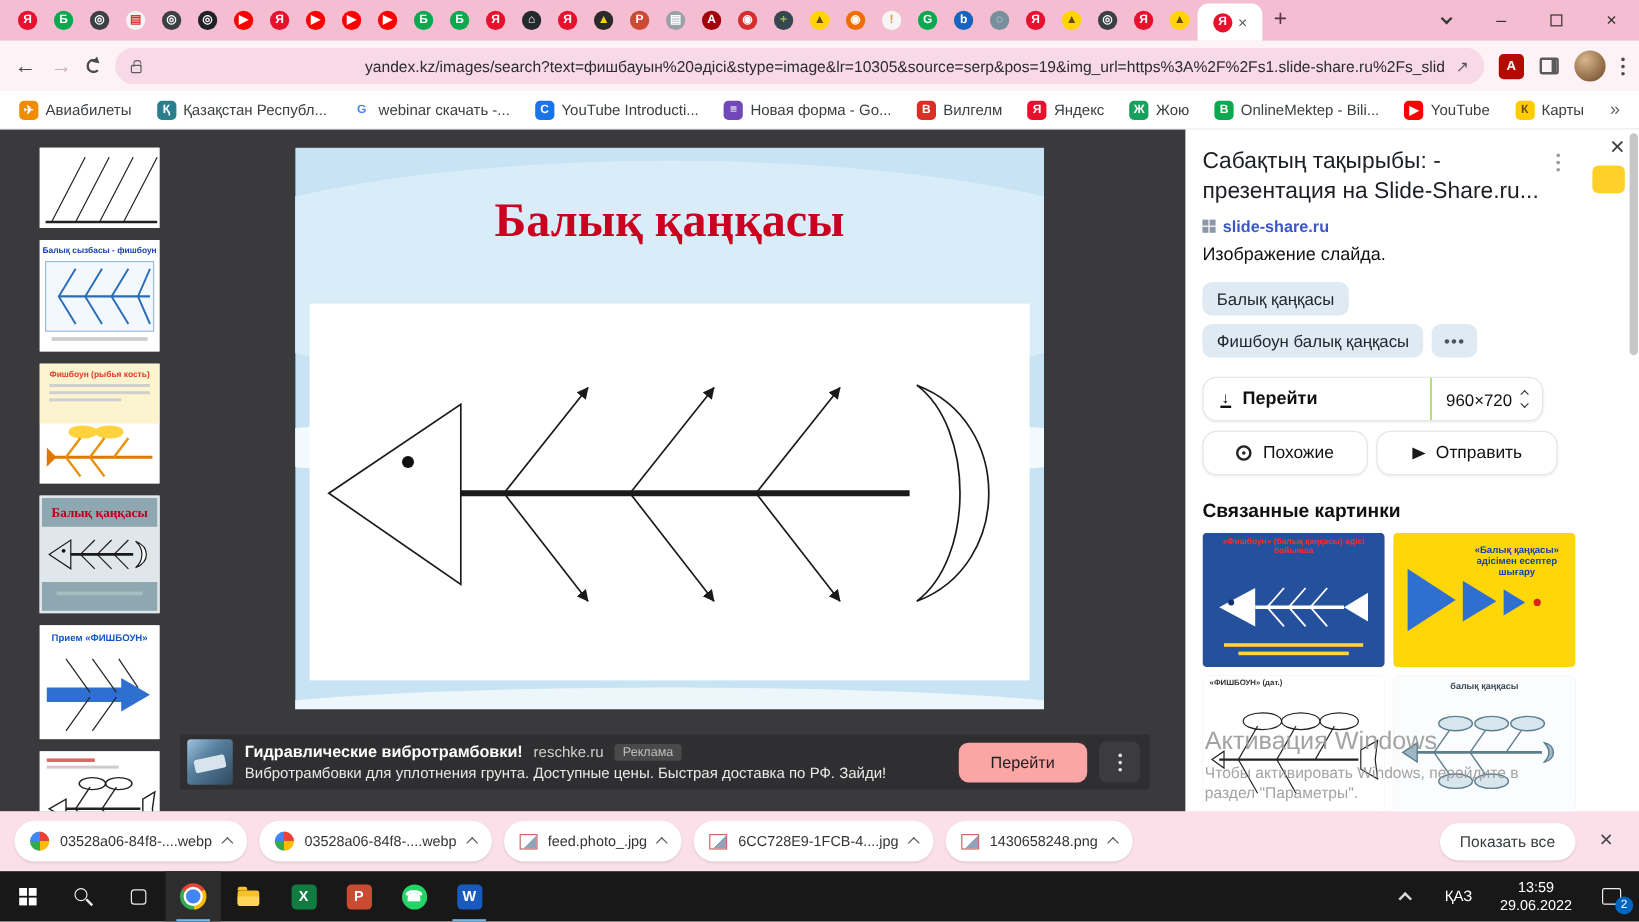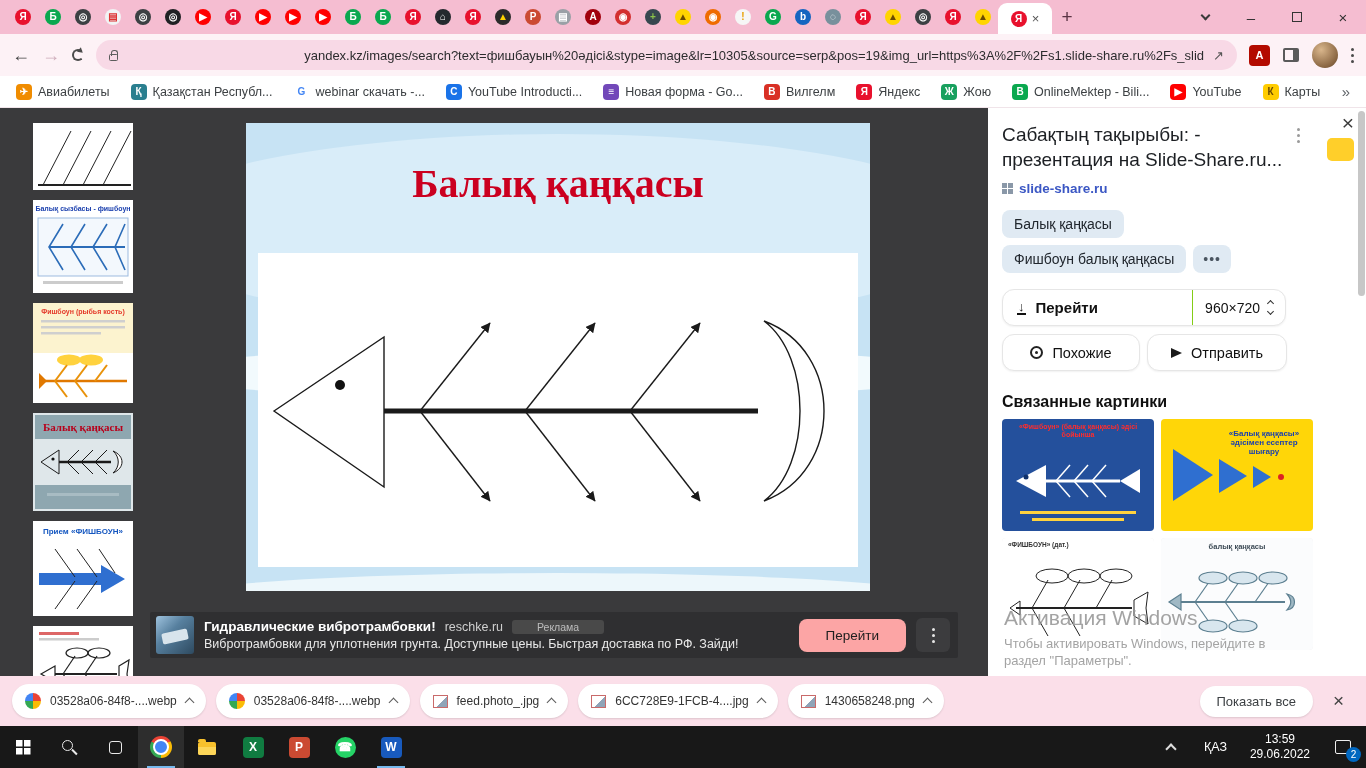--- a/index.html
+++ b/index.html
@@ -56,21 +56,21 @@
   .slide { position:absolute; left:246px; top:15px; width:624px; height:468px; }
   .slide svg { display:block; }
 
   .adbar { position:absolute; left:150px; top:504px; width:808px; height:46px; background:#2f2f31; display:flex; align-items:center; padding:0 8px 0 6px; gap:10px; border-radius:2px; }
   .ad-thumb { width:38px; height:38px; border-radius:3px; background:linear-gradient(135deg,#9fc3de 0%,#57809f 40%,#2e4a60 100%); position:relative; overflow:hidden; flex:0 0 auto; }
   .ad-thumb::after { content:""; position:absolute; left:6px; top:15px; width:26px; height:11px; background:#d8e4ec; transform:rotate(-12deg); border-radius:2px; }
   .ad-text { flex:1; min-width:0; }
   .ad-line1 { display:flex; align-items:center; gap:9px; }
   .ad-title { color:#fff; font-size:13.5px; font-weight:bold; }
   .ad-site { color:#cfcfcf; font-size:12.5px; }
-  .ad-badge { background:#494949; color:#bdbdbd; font-size:10.5px; padding:1px 25px; border-radius:3px; }
+  .ad-badge { background:#494949; color:#bdbdbd; font-size:10.5px; padding:1px 7px; border-radius:3px; }
   .ad-desc { color:#e9e9e9; font-size:12.5px; margin-top:3px; white-space:nowrap; overflow:hidden; }
   .ad-btn { background:#fca5a5; color:#202020; font-size:13.5px; padding:9px 27px; border-radius:8px; flex:0 0 auto; }
   .ad-dots { width:34px; height:34px; background:#3c3c3e; border-radius:6px; display:flex; align-items:center; justify-content:center; flex:0 0 auto; }
 
   
   .panel { width:378px; background:#fff; position:relative; overflow:hidden; padding:14px 0 0 14px; }
   .panel-close { position:absolute; top:3px; right:12px; font-size:21px; color:#3b3b3b; }
   .promo-badge { position:absolute; top:30px; right:12px; width:27px; height:23px; background:#ffcf2a; border-radius:5px; }
   .p-title { font-size:19px; line-height:25px; color:#1c1f23; width:292px; }
   .p-dots { position:absolute; right:66px; top:20px; }
@@ -89,21 +89,21 @@
   .dlwrap span { font-size:13px; font-weight:bold; color:#111; line-height:11px; display:block; }
   .open-right { display:flex; align-items:center; gap:8px; padding:0 12px; border-left:1px solid #84cc16; height:100%; font-size:14px; color:#111; }
   .updown { display:flex; flex-direction:column; gap:3px; }
   .uchev { width:5px; height:5px; border-right:1.6px solid #333; border-bottom:1.6px solid #333; }
   .uchev.up { transform:rotate(-135deg); }
   .uchev.down { transform:rotate(45deg); }
   .row2 { display:flex; gap:7px; margin-top:8px; }
   .btn-sim { width:138px; height:37px; justify-content:center; gap:9px; font-size:14.5px; color:#111;align-items:center; }
   .sim-ico { width:13px; height:13px; border:2px solid #222; border-radius:50%; position:relative; }
   .sim-ico::after { content:""; position:absolute; left:3px; top:3px; width:3px; height:3px; border-radius:50%; background:#222; }
-  .btn-send { width:140px; height:37px; justify-content:center; gap:9px; font-size:14.5px; color:#111; }
+  .btn-send { width:151px; height:37px; justify-content:center; gap:9px; font-size:14.5px; color:#111; }
   .send-ico { width:0; height:0; border-left:11px solid #1a1a1a; border-top:5.5px solid transparent; border-bottom:5.5px solid transparent; }
   .rel-title { margin-top:22px; font-size:16px; font-weight:bold; color:#111; }
   .rel-grid { margin-top:8px; display:grid; grid-template-columns:152px 152px; gap:7px; }
   .rel { position:relative; width:152px; height:112px; border-radius:4px; overflow:hidden; background:#eee; }
   .rel svg { display:block; width:100%; height:100%; }
   .rel-label { position:absolute; font-weight:bold; }
   .rl1 { top:4px; left:6px; right:6px; color:#ff2d2d; font-size:7px; line-height:8px; text-align:center; }
   .rl2 { top:10px; left:58px; right:4px; color:#1a3fae; font-size:8px; line-height:9px; text-align:center; }
   .rl3 { top:3px; left:6px; color:#333; font-size:6.5px; }
   .rl4 { top:4px; left:0; right:0; text-align:center; color:#3c4a55; font-size:7.5px; }
@@ -499,20 +499,21 @@
       <div class="p-title">Сабақтың тақырыбы: - презентация на Slide-Share.ru...</div>
       <span class="p-dots vdots gray">
           <i></i>
           <i></i>
           <i></i>
         </span>
       <div class="p-site">
         <span class="site-ico"></span>
         <span class="p-site-link">slide-share.ru</span>
       </div>
+      <div class="p-caption">Изображение слайда.</div>
       <div class="chips-row">
         <span class="chip">Балық қаңқасы</span>
       </div>
       <div class="chips-row second">
         <span class="chip">Фишбоун балық қаңқасы</span>
         <span class="chip more">•••</span>
       </div>
       <div class="btn btn-open">
         <div class="open-left">
           <span class="dlwrap">

